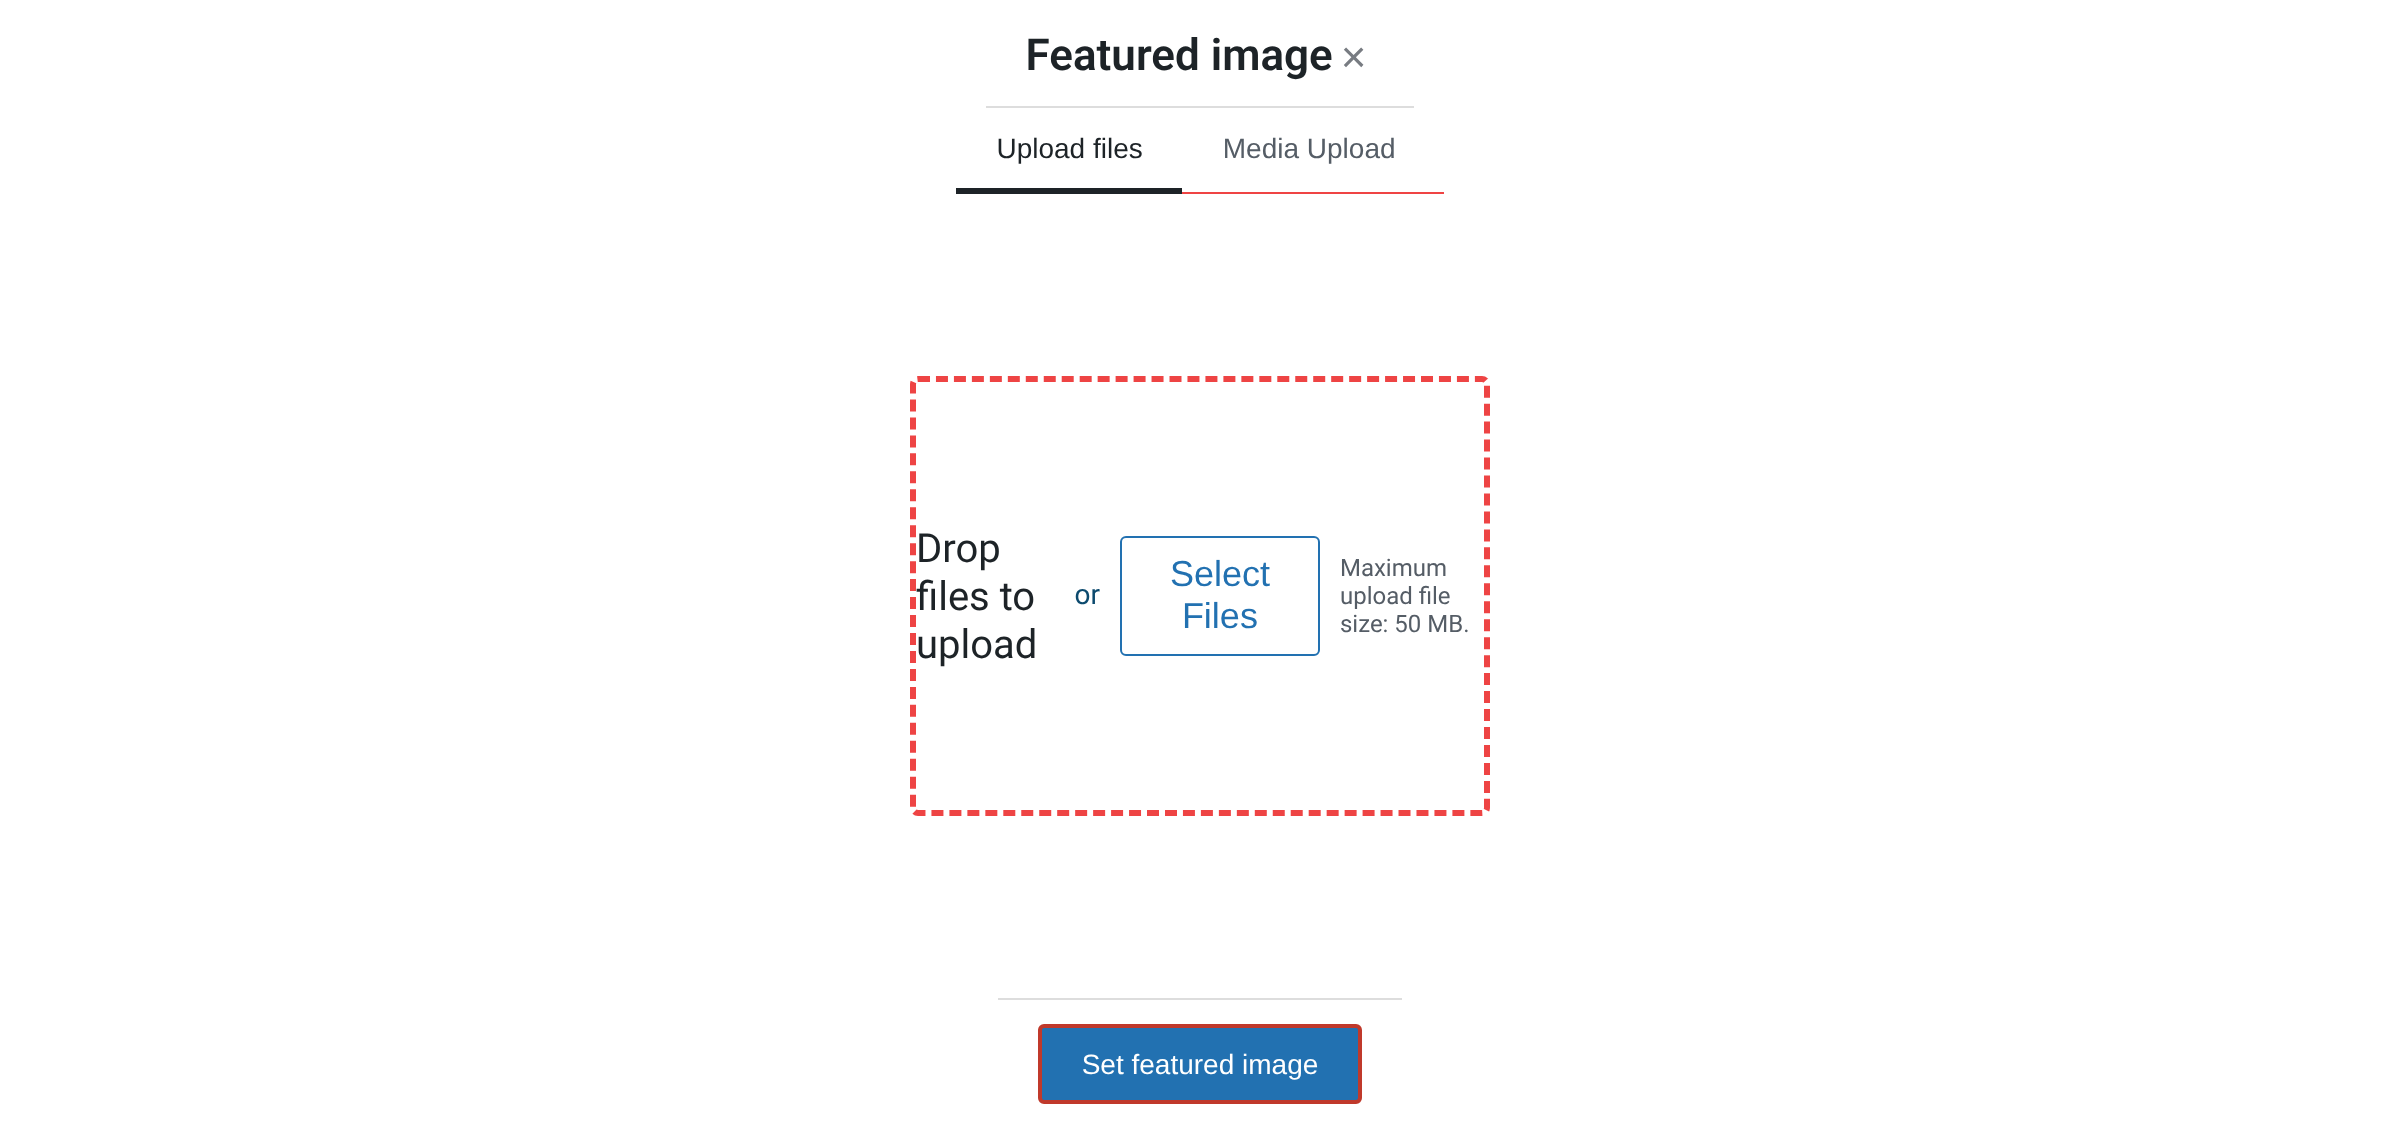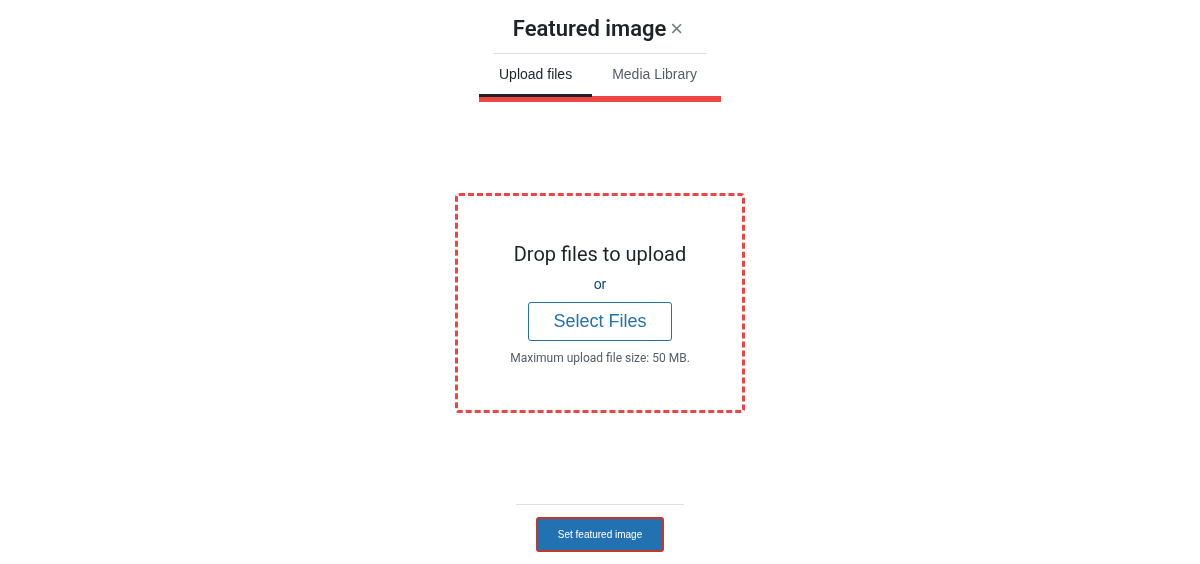--- a/index.html
+++ b/index.html
@@ -48,21 +48,21 @@
       border: none;
       cursor: pointer;
       font-size: 22px;
       color: #787c82;
       line-height: 1;
       padding: 0 4px;
     }
 
     .tabs {
       display: flex;
-      border-bottom: 6px solid #ef4444;
+      border-bottom: 1px solid #ef4444;
       padding: 0 4px 0 0;
     }
 
     .tab {
       padding: 12px 20px;
       font-size: 14px;
       cursor: pointer;
       border: none;
       background: none;
       color: #1d2327;
@@ -86,21 +86,21 @@
       justify-content: center;
       background: white;
     }
 
     .drop-zone {
       border: 3px dashed #e44;
       border-radius: 4px;
       width: 290px;
       height: 220px;
       display: flex;
-      flex-direction: column;
+      flex-direction: row;
       align-items: center;
       justify-content: center;
       gap: 10px;
     }
 
     .drop-text {
       font-size: 20px;
       color: #1d2327;
       font-weight: 400;
     }
@@ -132,39 +132,39 @@
       padding: 12px 20px;
       border-top: 1px solid #ddd;
       background: white;
     }
 
     .set-featured-btn {
       background: #2271b1;
       color: white;
       border: 2px solid #c0392b;
       padding: 10px 20px;
-      font-size: 10px;
+      font-size: 14px;
       font-weight: 500;
       cursor: pointer;
       border-radius: 3px;
     }
   </style>
 </head>
 <body>
 
 <div class="modal-overlay">
 
   <div class="modal-header">
     <span class="modal-title">Featured image</span>
     <button class="modal-close">×</button>
   </div>
 
   <div class="tabs">
     <button class="tab active">Upload files</button>
-    <button class="tab">Media Library</button>
+    <button class="tab">Media Upload</button>
   </div>
 
   <div class="modal-body">
     <div class="drop-zone">
       <span class="drop-text">Drop files to upload</span>
       <span class="drop-or">or</span>
       <button class="select-files-btn">Select Files</button>
       <span class="max-size-text">Maximum upload file size: 50 MB.</span>
     </div>
   </div>

